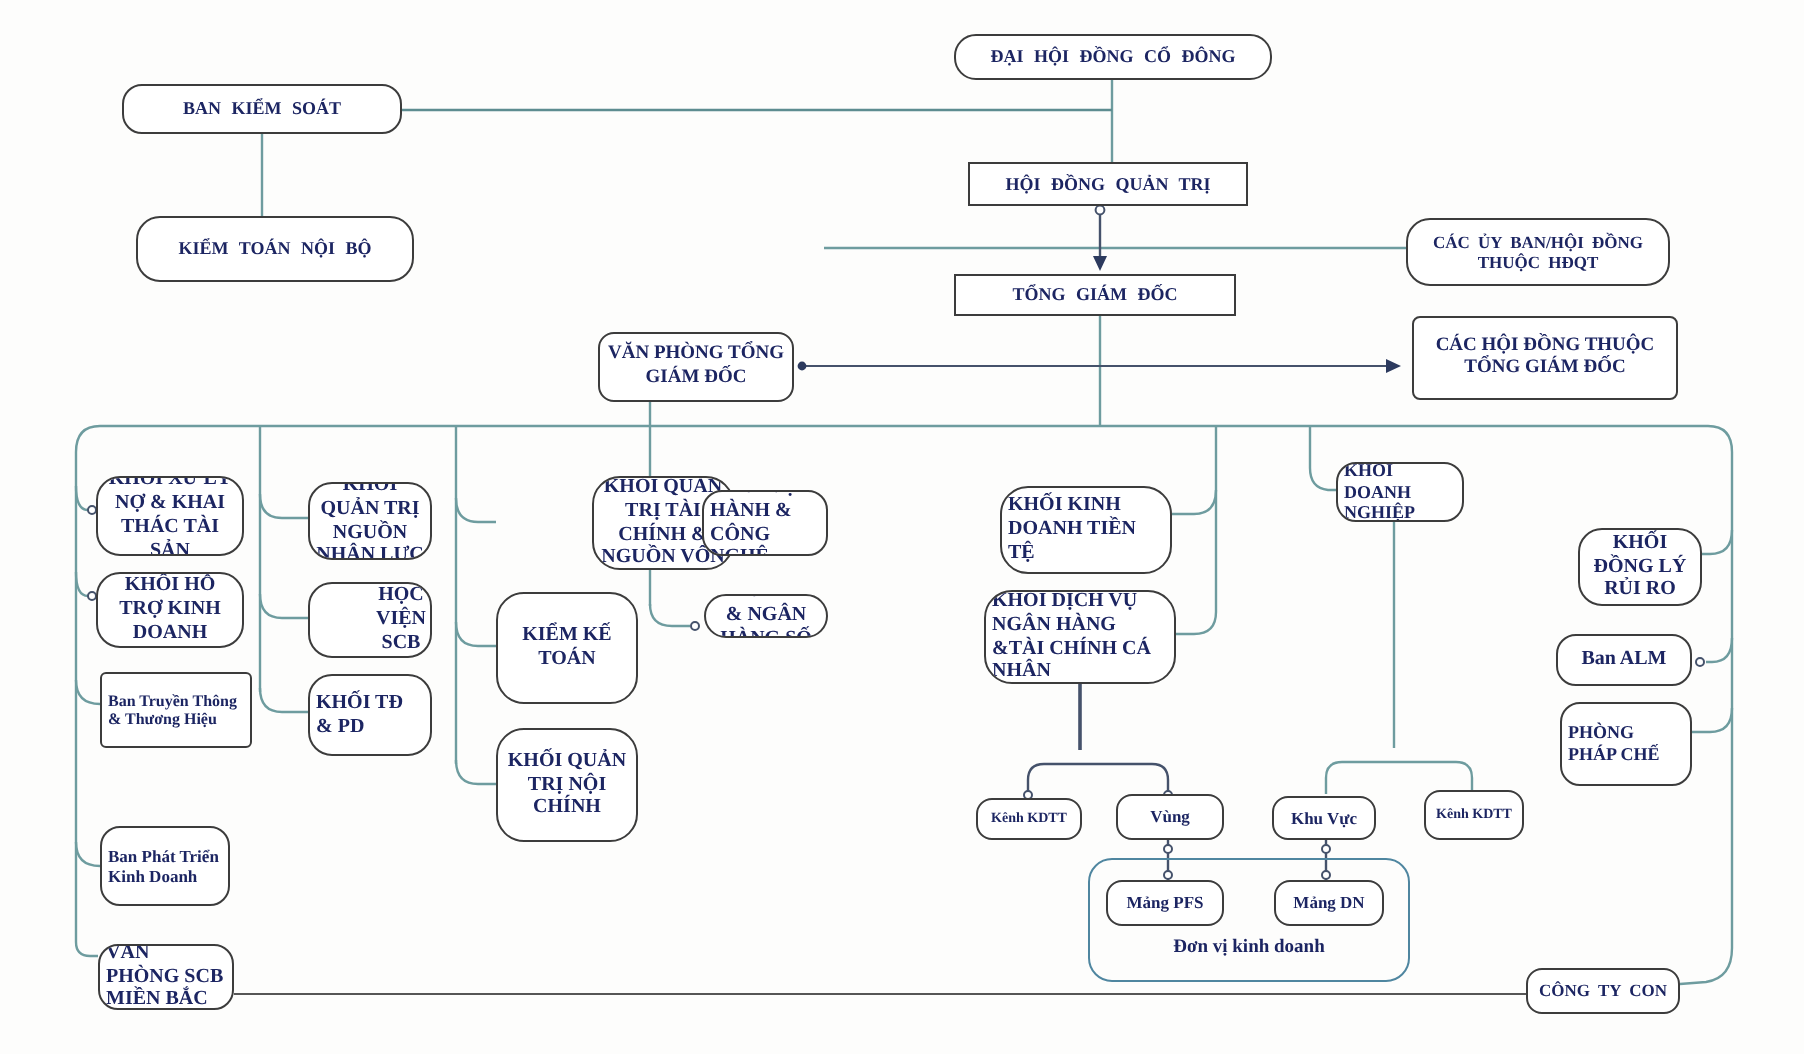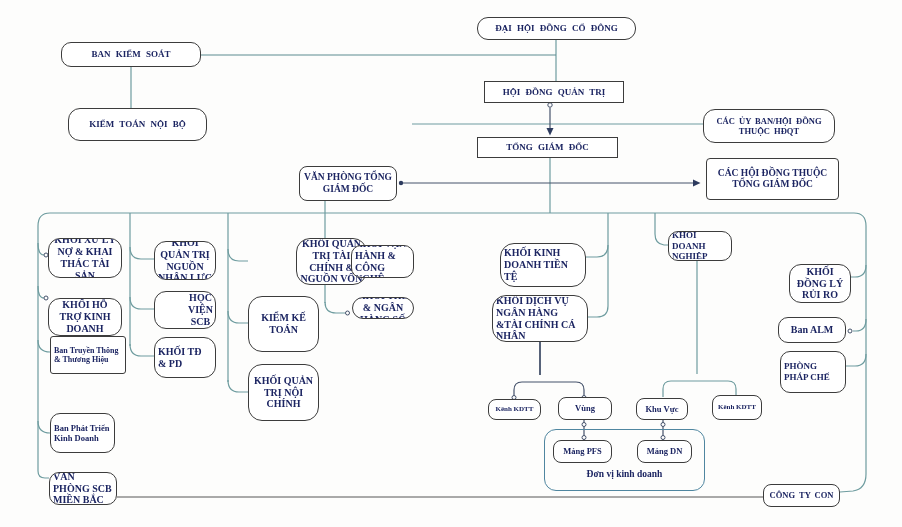--- a/index.html
+++ b/index.html
@@ -107,21 +107,21 @@
   <div class="node r11 fs9 ws3" style="left:477px;top:17px;width:159px;height:23px;">ĐẠI HỘI ĐỒNG CỔ ĐÔNG</div>
   <div class="node r10 fs9 ws3" style="left:61px;top:42px;width:140px;height:25px;">BAN KIỂM SOÁT</div>
   <div class="node r0 fs9 ws3" style="left:484px;top:81px;width:140px;height:22px;">HỘI ĐỒNG QUẢN TRỊ</div>
   <div class="node r12 fs85 ws2" style="left:703px;top:109px;width:132px;height:34px;">CÁC ỦY BAN/HỘI ĐỒNG THUỘC HĐQT</div>
   <div class="node r12 fs9 ws3" style="left:68px;top:108px;width:139px;height:33px;">KIỂM TOÁN NỘI BỘ</div>
   <div class="node r0 fs9 ws3" style="left:477px;top:137px;width:141px;height:21px;">TỔNG GIÁM ĐỐC</div>
   <div class="node r8 fs95" style="left:299px;top:166px;width:98px;height:35px;">VĂN PHÒNG TỔNG GIÁM ĐỐC</div>
   <div class="node r4 fs95" style="left:706px;top:158px;width:133px;height:42px;">CÁC HỘI ĐỒNG THUỘC TỔNG GIÁM ĐỐC</div>
 
   <div class="node r12 fs75" style="left:48px;top:238px;width:74px;height:40px;">KHỐI XỬ LÝ NỢ &amp; KHAI THÁC TÀI SẢN</div>
-  <div class="node r12 fs75" style="left:48px;top:298px;width:74px;height:38px;">KHỐI HỖ TRỢ KINH DOANH</div>
+  <div class="node r12 fs75" style="left:48px;top:286px;width:74px;height:38px;">KHỐI HỖ TRỢ KINH DOANH</div>
   <div class="node r3 fs8 tl" style="left:50px;top:336px;width:76px;height:38px;">Ban Truyền Thông &amp; Thương Hiệu</div>
   <div class="node r10 fs85 tl" style="left:50px;top:413px;width:65px;height:40px;">Ban Phát Triển Kinh Doanh</div>
   <div class="node r10 fs75 tl" style="left:49px;top:472px;width:68px;height:33px;">VĂN PHÒNG SCB MIỀN BẮC</div>
 
   <div class="node r12 fs75" style="left:154px;top:241px;width:62px;height:39px;">KHỐI QUẢN TRỊ NGUỒN NHÂN LỰC</div>
   <div class="node r12 fs75" style="left:154px;top:291px;width:62px;height:38px;padding-left:34px;">HỌC VIỆN SCB</div>
   <div class="node r12 fs75 tl" style="left:154px;top:337px;width:62px;height:41px;">KHỐI TĐ &amp; PD</div>
 
   <div class="node r14 fs75" style="left:248px;top:238px;width:71px;height:47px;margin-left:48px;">KHỐI QUẢN TRỊ TÀI CHÍNH &amp; NGUỒN VỐN</div>
   <div class="node r14 fs75" style="left:248px;top:296px;width:71px;height:56px;">KIỂM KẾ TOÁN</div>

